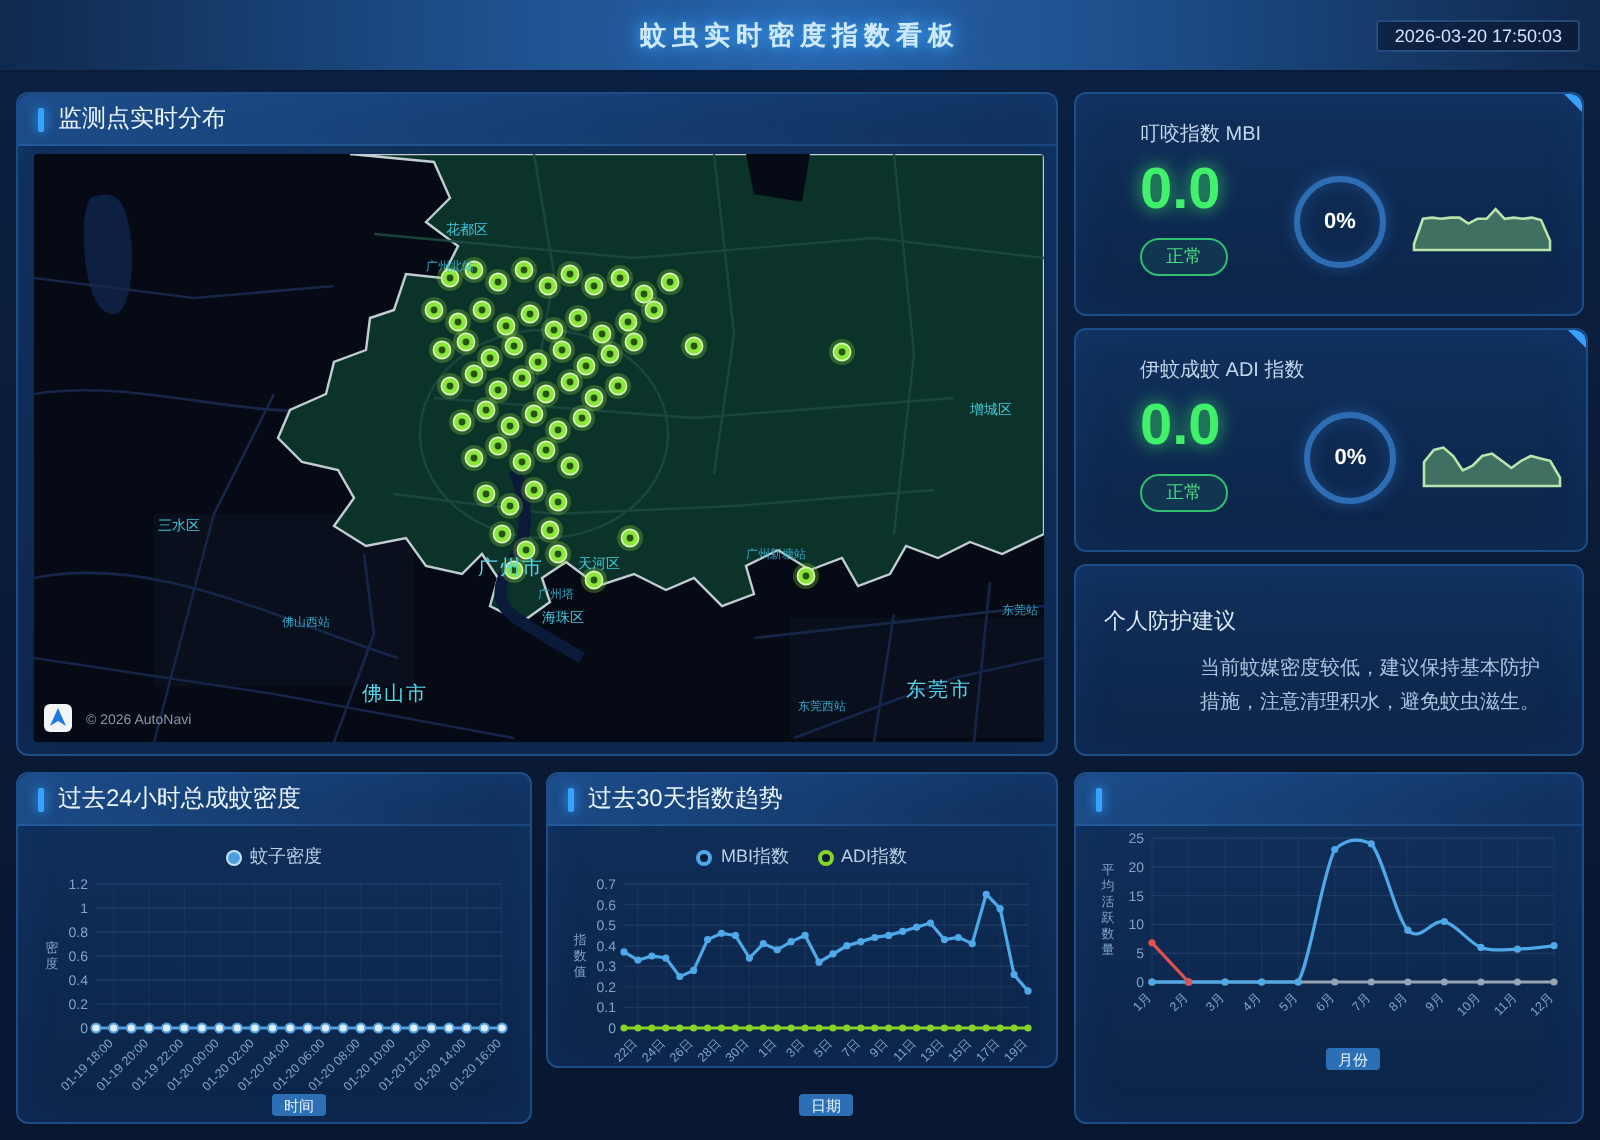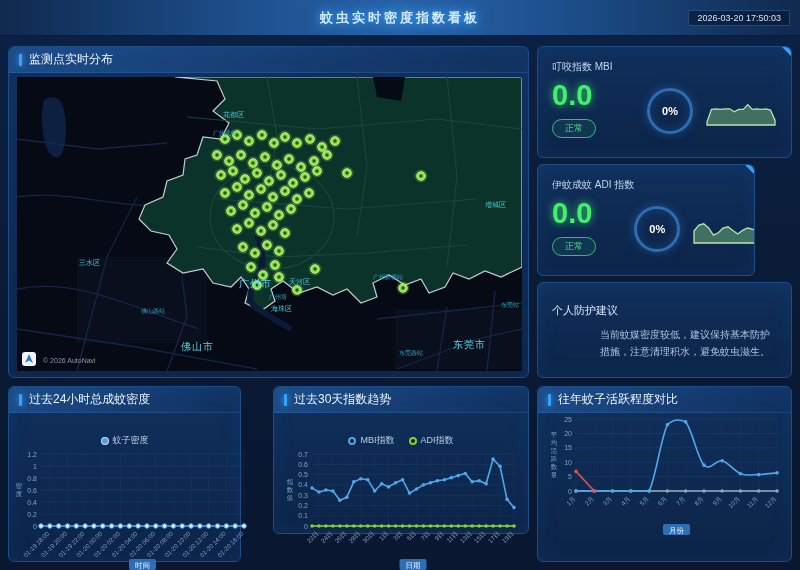--- a/index.html
+++ b/index.html
@@ -43,43 +43,43 @@
   .map-wrap { position:absolute; left:8px; top:30px; width:505px; height:294px; background:#060a14; overflow:hidden; border-radius:2px; }
   .maplbl { fill:#3fc8dc; font-size:7px; }
   .maplbl.sm { fill:#2fa8c4; font-size:6px; }
   .maplbl.xl { fill:#57d8ea; font-size:10px; letter-spacing:1px; }
   .map-logo { position:absolute; left:5px; bottom:5px; width:14px; height:14px; background:#f2f5f8; border-radius:3px; display:flex; align-items:center; justify-content:center; }
   .map-copy { position:absolute; left:26px; bottom:7px; font-size:7px; color:#8a97a8; }
   
   .kpi { overflow:hidden; }
   .kpi::after { content:''; position:absolute; top:0; right:0; border-top:9px solid #39a0ff; border-left:9px solid transparent; border-radius:0 6px 0 0; }
   #p-kpi1 { left:537px; top:46px;  width:255px; height:112px; }
-  #p-kpi2 { left:537px; top:164px; width:218px; height:112px; }
-  .kpi-in { display:flex; padding:13px 14px 10px 14px; height:100%;justify-content:space-between; }
+  #p-kpi2 { left:537px; top:164px; width:257px; height:112px; }
+  .kpi-in { display:flex; padding:13px 14px 10px 32px; height:100%;justify-content:space-between; }
   .kpi-left { display:flex; flex-direction:column; }
   .kpi-label { font-size:10px; color:#c2d6ec; white-space:nowrap; }
   .kpi-value { font-size:29px; font-weight:bold; color:#41f06b; margin:5px 0 7px 0;
                text-shadow:0 0 9px rgba(65,240,107,.85); }
   .kpi-pill { align-self:flex-start; font-size:9px; color:#4ade80; border:1px solid #2fbf71;
               background:rgba(47,191,113,.1); border-radius:10px; padding:2px 12px; }
   .kpi-right { margin-left:auto; display:flex; align-items:center; gap:12px; padding-top:14px; }
   .gauge { width:46px; height:46px; border:3px solid #2e6cb4; border-radius:50%;
            display:flex; align-items:center; justify-content:center;
            color:#fff; font-size:11px; font-weight:bold;
            box-shadow:0 0 8px rgba(46,108,180,.55), inset 0 0 8px rgba(46,108,180,.35); }
   
   #p-advice { left:537px; top:282px; width:255px; height:96px; }
   .adv-in { padding:20px 14px 0 14px; }
   .adv-title { font-size:11px; color:#dce9f7; margin-bottom:9px; }
   .adv-text { font-size:10px; color:#a9c3de; line-height:1.65;margin-left:48px; }
   
-  #p-c0 { left:8px;   top:386px; width:233px; height:176px; }
+  #p-c0 { left:8px;   top:386px; width:258px; height:176px; }
   #p-c1 { left:273px; top:386px; width:256px; height:148px; }
   #p-c2 { left:537px; top:386px; width:255px; height:176px; }
-  .legend { display:flex; justify-content:center; align-items:center; gap:14px; height:15px; margin-top:20px; }
+  .legend { display:flex; justify-content:center; align-items:center; gap:14px; height:15px; margin-top:8px; }
   .legend .it { display:flex; align-items:center; gap:4px; font-size:9px; color:#b9cfe6; cursor:pointer; }
   .legend .dot { width:8px; height:8px; border-radius:50%; }
   .chart-svg { display:block; margin:0 auto; }
 </style>
 </head>
 <body>
 
 <div class="hdr">
   <div class="hdr-title">蚊虫实时密度指数看板</div>
   <div class="hdr-time">2026-03-20 17:50:03</div>
@@ -716,21 +716,20 @@
       <circle cx="234" cy="78" r="1.8" fill="#86d32a"></circle>
       <text x="10" y="0" font-size="6.5" fill="#7fa3c8" text-anchor="middle"><tspan x="10" y="36">指</tspan><tspan x="10" y="44">数</tspan><tspan x="10" y="52">值</tspan></text>
       <rect x="119.5" y="111" width="27" height="11" rx="2" fill="#2d6fb5"></rect>
       <text x="133" y="119.5" text-anchor="middle" font-size="7.5" fill="#eaf5ff">日期</text>
     </svg>
 </div>
 
 <div class="panel" id="p-c2">
   <div class="ptitle">
     <span class="accent"></span>
-    <span>往年蚊子活跃程度对比</span>
   </div>
   <svg class="chart-svg" id="chart2" width="241" height="124">
       <line x1="32" x2="233" y1="78" y2="78" stroke="rgba(120,170,220,0.13)" stroke-width="0.7"></line>
       <text x="28" y="80.5" text-anchor="end" font-size="7" fill="#7fa3c8">0</text>
       <line x1="32" x2="233" y1="63.6" y2="63.6" stroke="rgba(120,170,220,0.13)" stroke-width="0.7"></line>
       <text x="28" y="66.1" text-anchor="end" font-size="7" fill="#7fa3c8">5</text>
       <line x1="32" x2="233" y1="49.199999999999996" y2="49.199999999999996" stroke="rgba(120,170,220,0.13)" stroke-width="0.7"></line>
       <text x="28" y="51.699999999999996" text-anchor="end" font-size="7" fill="#7fa3c8">10</text>
       <line x1="32" x2="233" y1="34.8" y2="34.8" stroke="rgba(120,170,220,0.13)" stroke-width="0.7"></line>
       <text x="28" y="37.3" text-anchor="end" font-size="7" fill="#7fa3c8">15</text>

